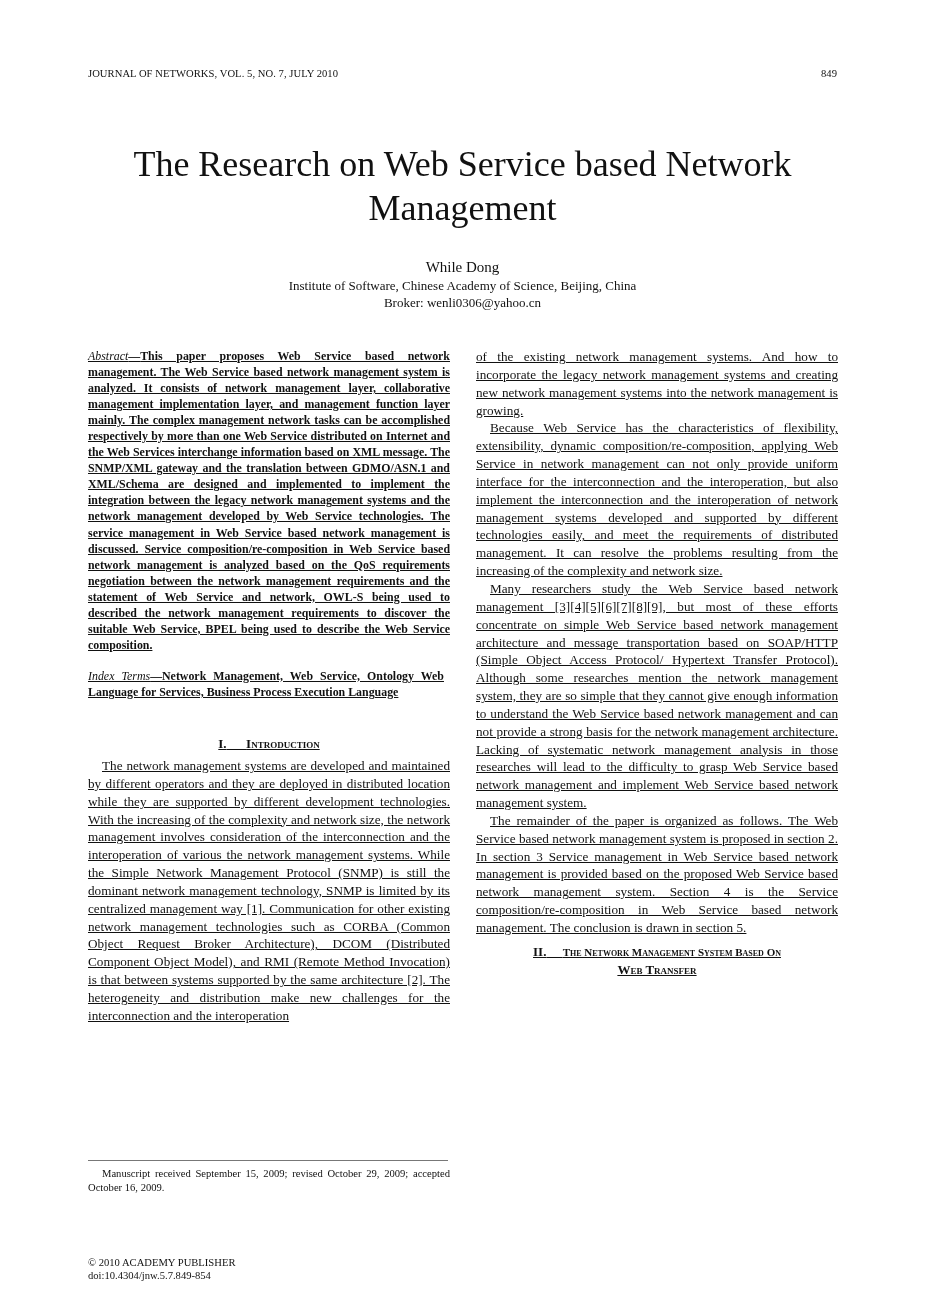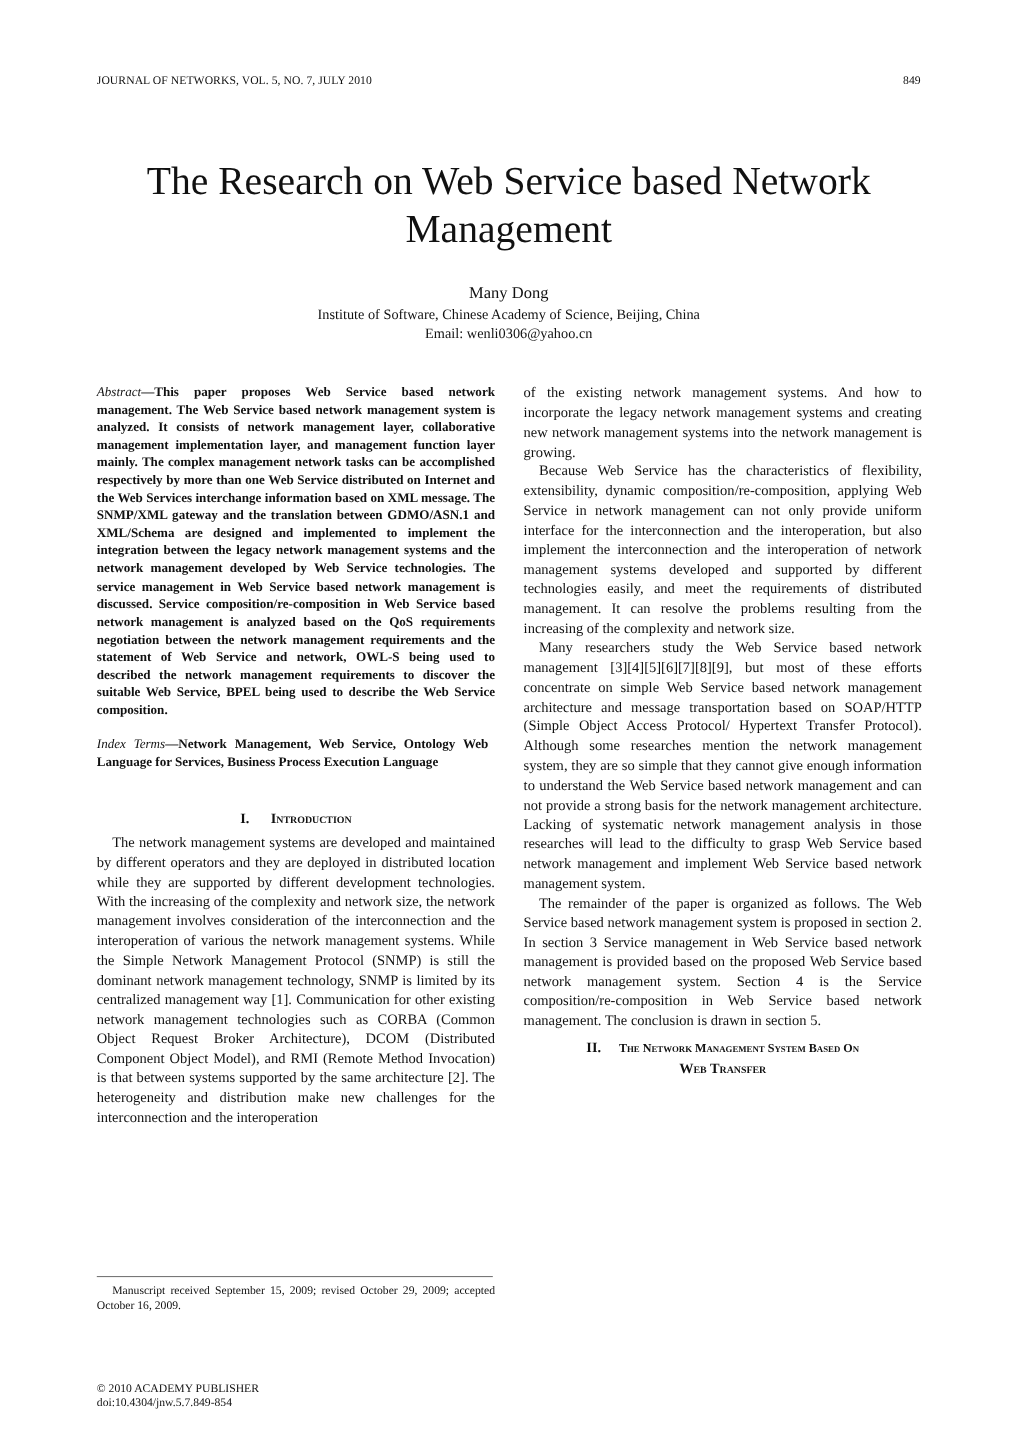--- a/index.html
+++ b/index.html
@@ -2,21 +2,21 @@
 <html><head>
 <meta charset="utf-8">
 <style>
   html, body { margin: 0; padding: 0; background: #ffffff; }
   body { width: 925px; height: 1309px; position: relative; overflow: hidden; color: #111; font-family: "Liberation Serif", serif; }
   .running-head { position: absolute; top: 68px; left: 88px; right: 88px; font-size: 10.6px; letter-spacing: 0.05px; display: flex; justify-content: space-between; align-items: flex-end; }
   .title { position: absolute; top: 142px; left: 60px; right: 60px; text-align: center; font-size: 36px; line-height: 44px; font-weight: normal; margin: 0; }
   .author-block { position: absolute; top: 258px; left: 0; right: 0; text-align: center; }
   .author { font-size: 15px; line-height: 19px; }
   .affil { font-size: 13px; line-height: 17px; }
-  .col { position: absolute; width: 362px; font-size: 13.2px; line-height: 17.85px; text-align: justify; }
+  .col { position: absolute; width: 362px; font-size: 13.2px; line-height: 17.85px; text-align: justify; text-decoration: underline; }
   .col-left { left: 88px; top: 348px; }
   .col-right { left: 476px; top: 348px; }
   .abstract { font-weight: bold; font-size: 11.9px; line-height: 16.05px; margin: 0; }
   .abstract i { font-weight: normal; font-style: italic; }
   .index-terms { font-weight: bold; font-size: 11.9px; line-height: 16.05px; margin: 15px 6px 0 0; }
   .index-terms i { font-weight: normal; font-style: italic; }
   .section-head { text-align: center; font-size: 13px; margin: 0; line-height: 17px; }
   .sc { font-variant: small-caps; }
   .sec1 { margin-top: 35px; margin-bottom: 5px; }
   p.body { margin: 0; text-indent: 14px; }
@@ -31,23 +31,23 @@
 <body>
 
 <div class="running-head">
   <span>JOURNAL OF NETWORKS, VOL. 5, NO. 7, JULY 2010</span>
   <span>849</span>
 </div>
 
 <h1 class="title">The Research on Web Service based Network Management</h1>
 
 <div class="author-block">
-  <div class="author">Many Dong</div>
+  <div class="author">While Dong</div>
   <div class="affil">Institute of Software, Chinese Academy of Science, Beijing, China</div>
-  <div class="affil">Email: wenli0306@yahoo.cn</div>
+  <div class="affil">Broker: wenli0306@yahoo.cn</div>
 </div>
 
 <div class="col col-left">
   <p class="abstract"><i>Abstract</i><span>—</span><span>This paper proposes Web Service based network management. The Web Service based network management system is analyzed. It consists of network management layer, collaborative management implementation layer, and management function layer mainly. The complex management network tasks can be accomplished respectively by more than one Web Service distributed on Internet and the Web Services interchange information based on XML message. The SNMP/XML gateway and the translation between GDMO/ASN.1 and XML/Schema are designed and implemented to implement the integration between the legacy network management systems and the network management developed by Web Service technologies. The service management in Web Service based network management is discussed. Service composition/re-composition in Web Service based network management is analyzed based on the QoS requirements negotiation between the network management requirements and the statement of Web Service and network, OWL-S being used to described the network management requirements to discover the suitable Web Service, BPEL being used to describe the Web Service composition.</span></p>
 
   <p class="index-terms"><i>Index Terms</i><span>—</span><span>Network Management, Web Service, Ontology Web Language for Services, Business Process Execution Language</span></p>
 
   <h2 class="section-head sec1">
     <span>I.</span>&nbsp;&nbsp;&nbsp;&nbsp;&nbsp;&nbsp;<span class="sc">Introduction</span>
   </h2>

